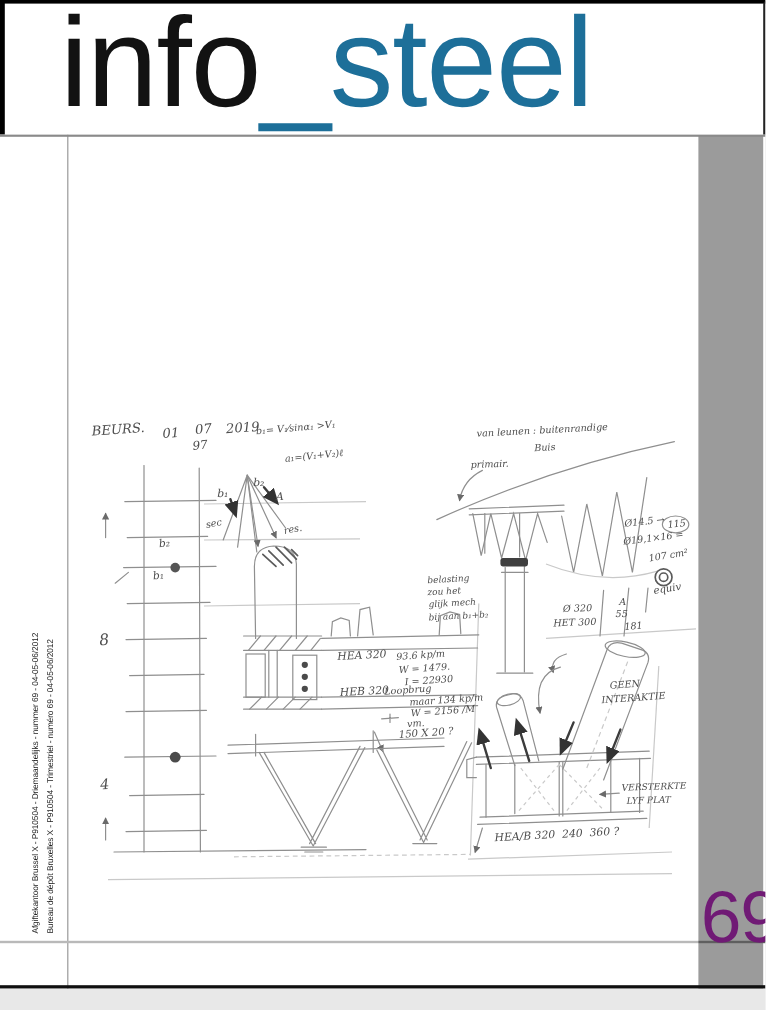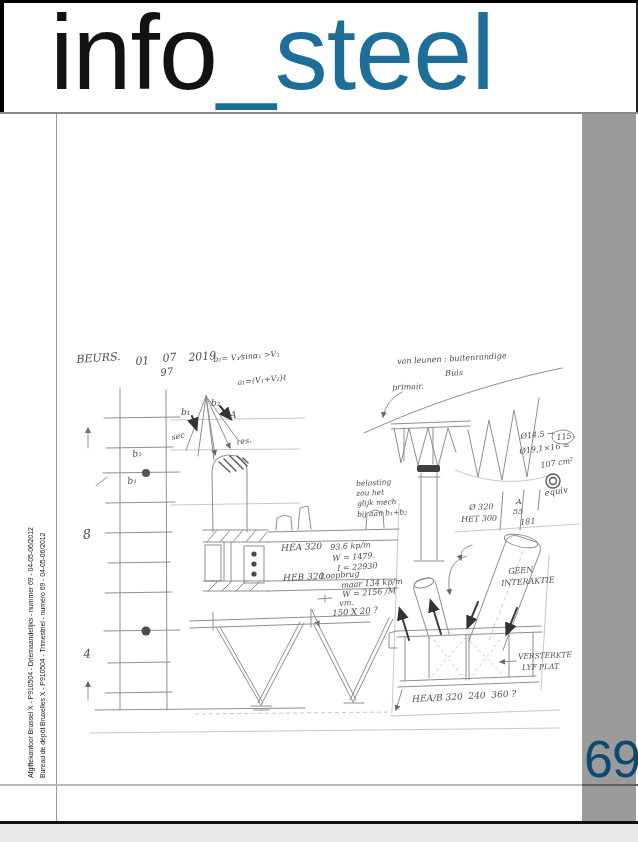--- a/index.html
+++ b/index.html
@@ -23,21 +23,21 @@
   #masthead-rule{
     position:absolute;left:0;top:112px;width:638px;height:2px;background:#8a8a8a;z-index:4;
   }
   
   #issue-band{
     position:absolute;left:582px;top:113px;width:54px;height:729px;
     background:var(--band,#9b9b9b);z-index:3;
   }
   #issue-number{
     position:absolute;left:584px;top:729px;width:52px;text-align:right;
-    font-size:52px;font-weight:200;color:#0c4a6e;letter-spacing:-1px;z-index:6;
+    font-size:61px;font-weight:200;color:#701a75;letter-spacing:-1px;z-index:6;
     font-family:"Liberation Sans","DejaVu Sans",sans-serif;
   }
   
   #left-rule{position:absolute;left:56px;top:112px;width:1px;height:727px;background:#9a9a9a;z-index:2;}
   #footer-rule-light{position:absolute;left:0;top:784px;width:582px;height:2px;background:#b9b9b9;z-index:4;}
   #footer-rule-dark{position:absolute;left:582px;top:784px;width:56px;height:2px;background:#5f5f5f;z-index:4;}
   #bottom-rule{position:absolute;left:0;bottom:0;width:638px;height:3px;background:#101010;z-index:6;}
   
   .spine-line{
     position:absolute;white-space:nowrap;font-size:7px;letter-spacing:-0.1px;color:#1a1a1a;

